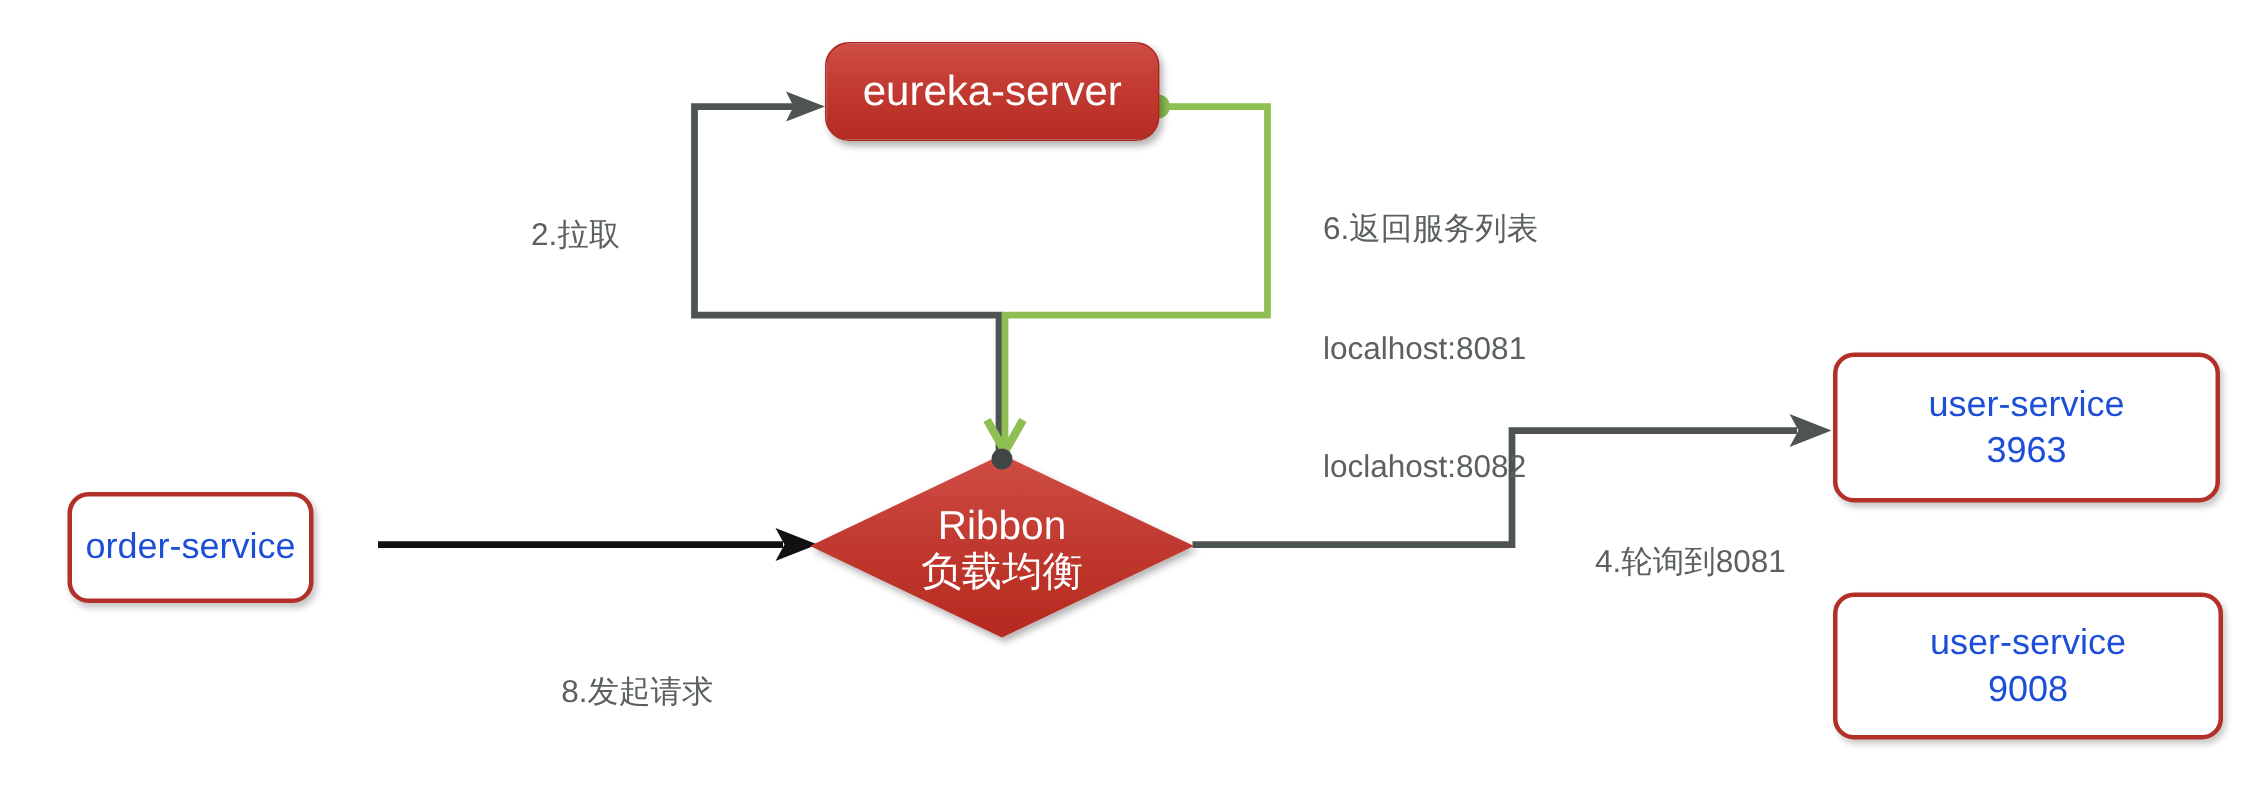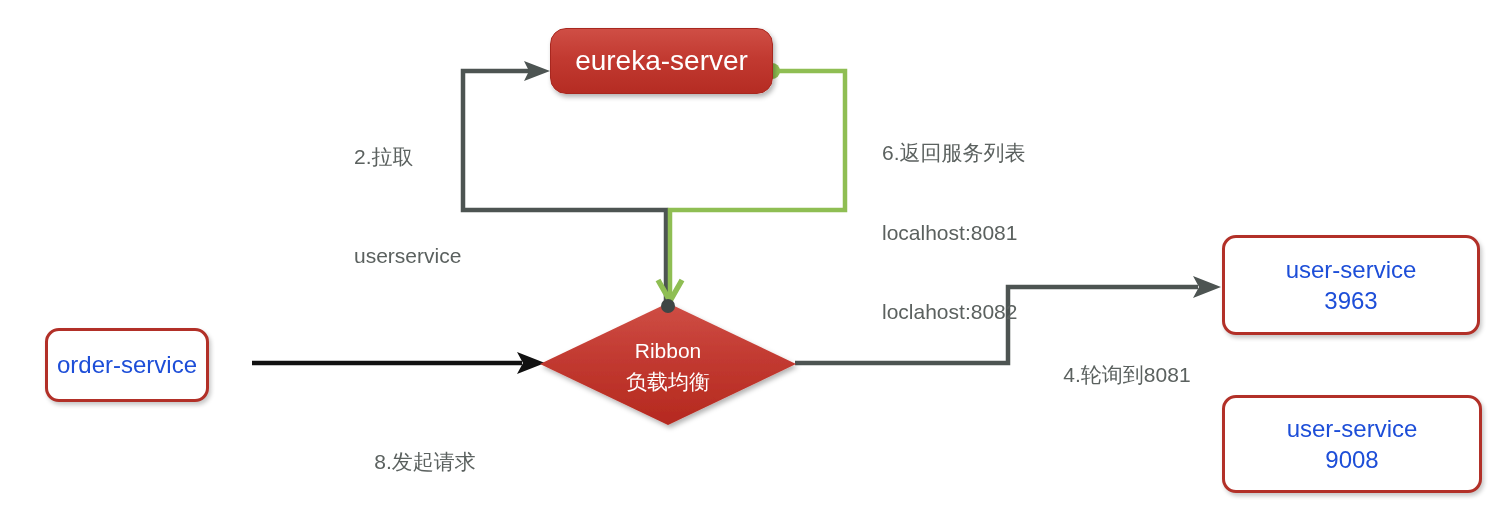--- a/index.html
+++ b/index.html
@@ -24,21 +24,21 @@
     box-shadow:2px 3px 4px rgba(0,0,0,0.22);
   }
 
   #eureka-box{left:550px;top:28px;width:223px;height:66px;font-size:28px;}
   #order-box{left:45px;top:328px;width:164px;height:74px;font-size:24px;text-align:right;}
   #user1-box{left:1222px;top:235px;width:258px;height:100px;font-size:24px;line-height:31px;}
   #user2-box{left:1222px;top:395px;width:260px;height:98px;font-size:24px;line-height:31px;}
 
   #ribbon-label{
     position:absolute;left:568px;top:335px;width:200px;
-    text-align:center;color:#ffffff;font-size:21px;line-height:31px;
+    text-align:center;color:#ffffff;font-size:27px;line-height:31px;
   }
 
   .note{position:absolute;color:#5b615f;font-size:21px;line-height:28px;white-space:pre;}
   #note-step2{left:310px;top:74px;line-height:33px;margin-left:44px;}
   #note-step3{left:882px;top:87px;line-height:26.5px;}
   #note-step1{left:270px;top:392px;width:310px;text-align:center;}
   #note-step4{left:1040px;top:333px;}
 </style>
 </head>
 <body>
@@ -92,21 +92,20 @@
     <div>3963</div>
   </div>
 
   <div class="node white-node" id="user2-box">
     <div>user-service</div>
     <div>9008</div>
   </div>
 
   <div class="note" id="note-step2">
     <div>2.拉取</div>
-    <div>userservice</div>
   </div>
 
   <div class="note" id="note-step3">
     <div>6.返回服务列表</div>
     <div>localhost:8081</div>
     <div>loclahost:8082</div>
   </div>
 
   <div class="note" id="note-step1">
     <div>8.发起请求</div>

